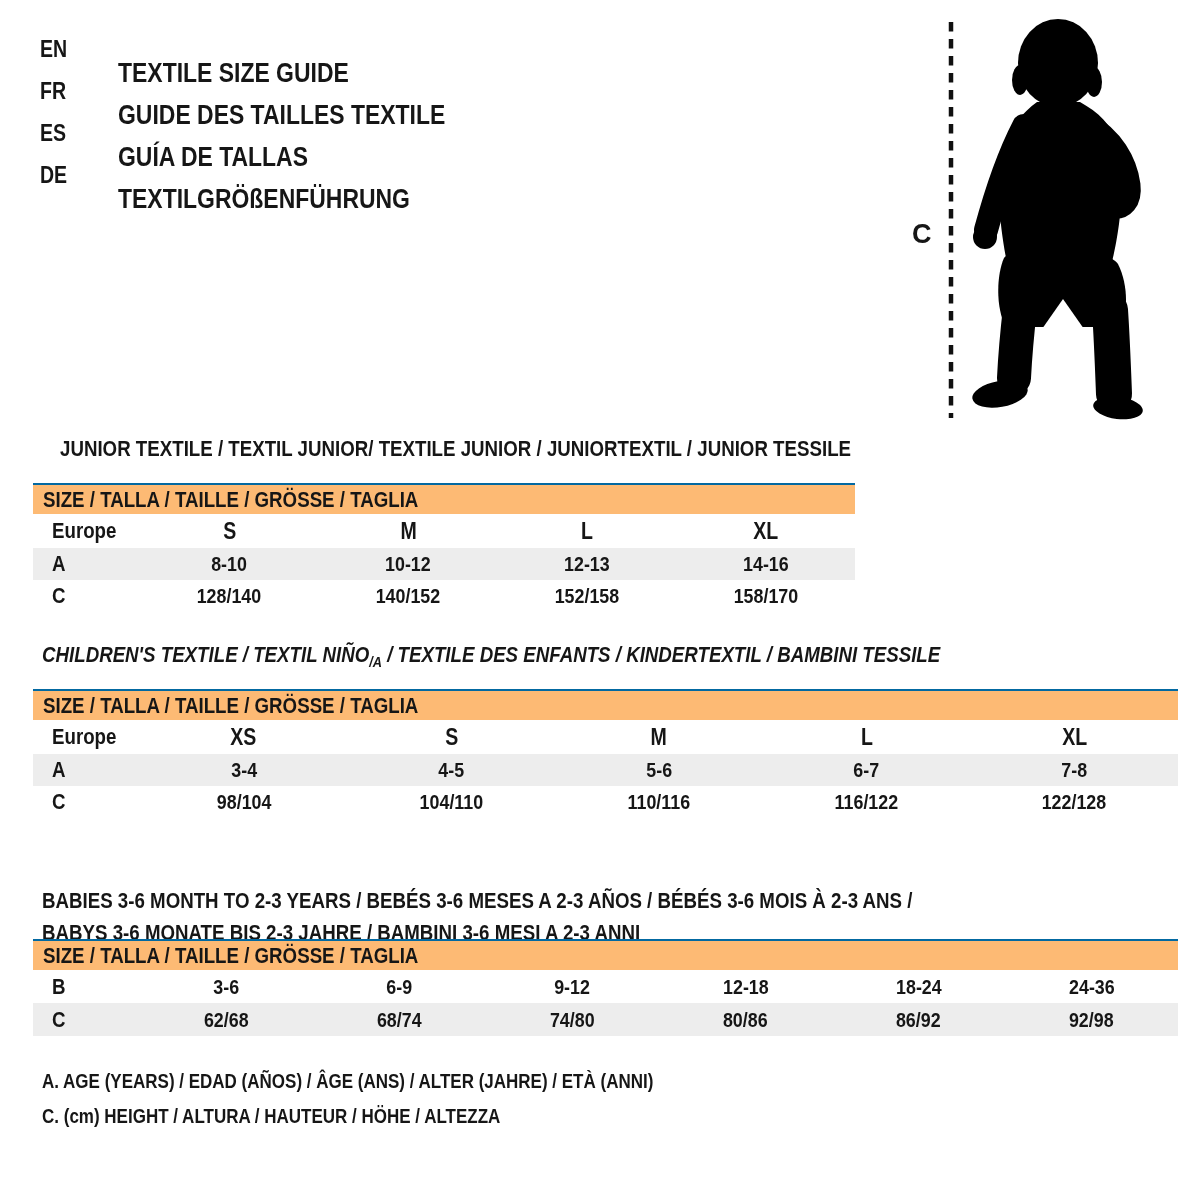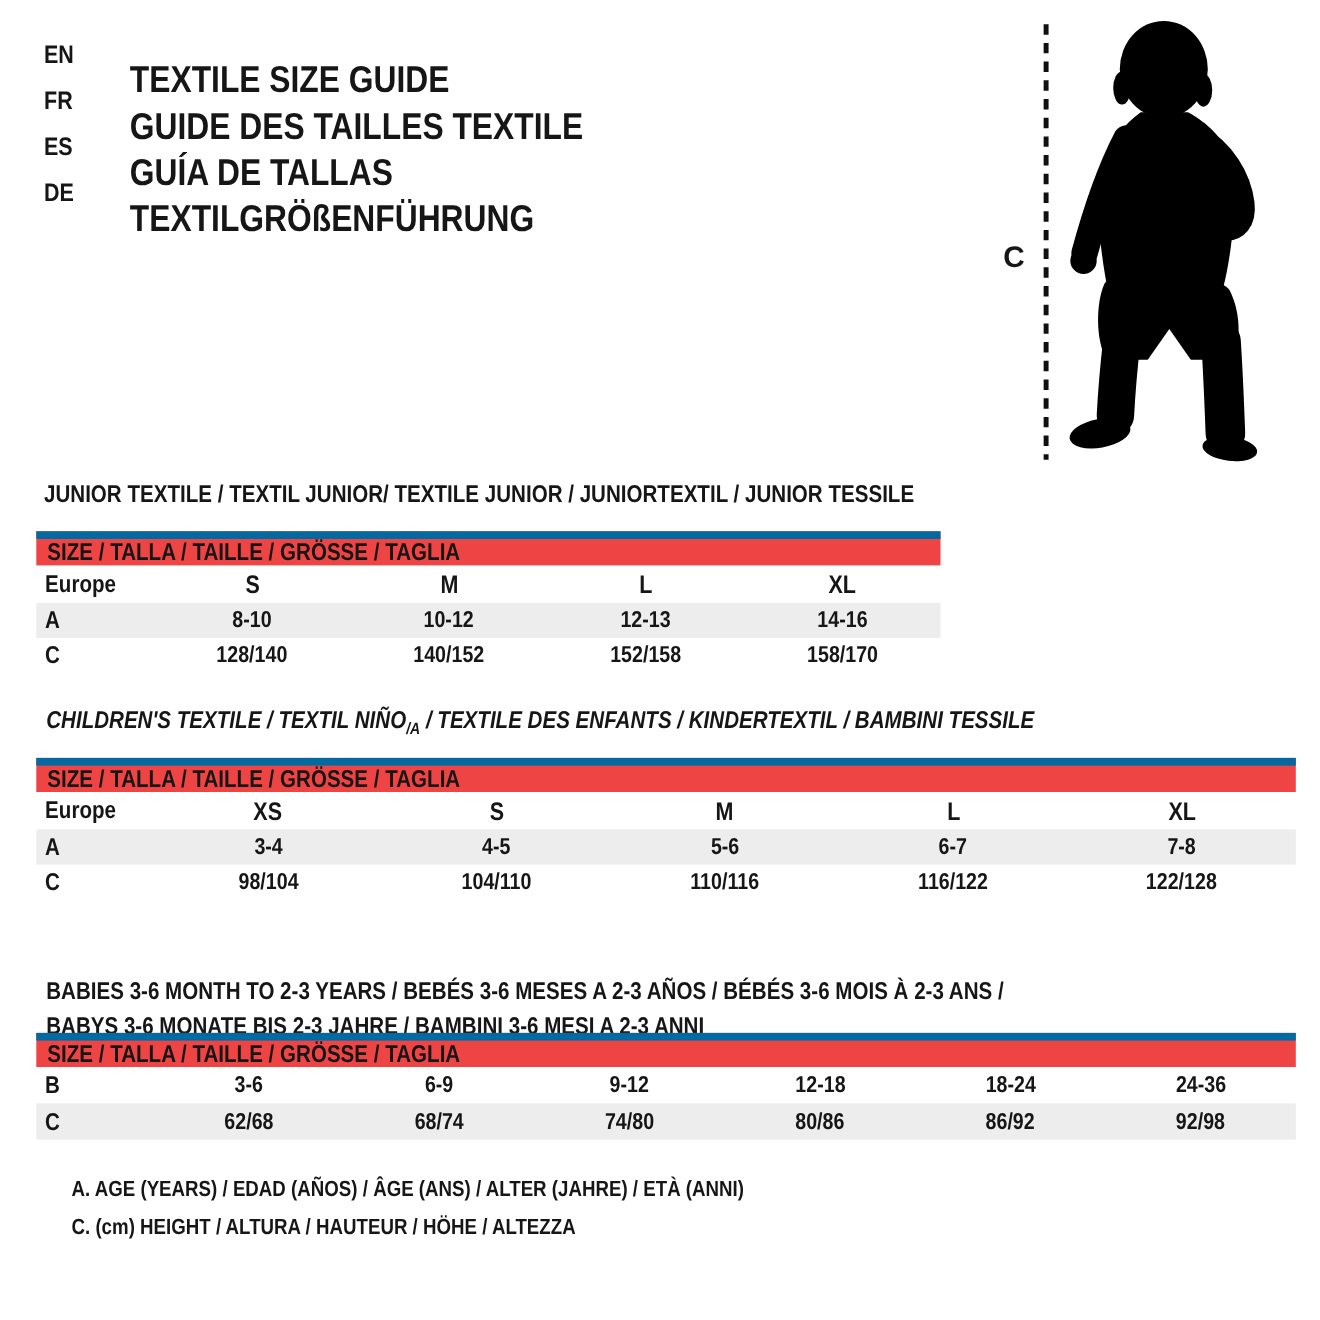--- a/index.html
+++ b/index.html
@@ -11,48 +11,48 @@
   }
   .abs{position:absolute;}
   
   .cond{display:inline-block;transform:scaleX(0.85);transform-origin:0 50%;white-space:nowrap;}
   .condc{display:inline-block;transform:scaleX(0.85);transform-origin:50% 50%;white-space:nowrap;}
 
   
   .langs{left:40px;top:28px;}
   .lang-row{display:flex;height:42px;align-items:center;}
   .lang-code{width:78px;font-size:23px;}
-  .lang-title{font-size:34px;margin-top:48px;}
+  .lang-title{font-size:27px;margin-top:48px;}
 
   
   .section-title{font-size:22px;white-space:nowrap;}
   .title-sub{font-size:15px;vertical-align:-5px;}
 
   
   .size-table{left:33px;}
   .t-header{
-    height:31px;background:#ef4444;border-top:7px solid #0369a1;
+    height:31px;background:#fdba74;border-top:2px solid #0369a1;
     display:flex;align-items:center;padding-left:10px;font-size:22px;box-sizing:border-box;
   }
   .t-row{display:grid;align-items:center;}
   .grid4{grid-template-columns:107px repeat(4,1fr);}
   .grid5{grid-template-columns:107px repeat(5,1fr);}
   .grid6{grid-template-columns:107px repeat(6,1fr);}
   .cols{height:34px;font-size:23px;}
   .vals{height:32px;font-size:21px;}
   .alt{background:#ededed;}
   .cell{display:flex;justify-content:center;align-items:center;}
-  .cell-first{display:flex;justify-content:flex-start;align-items:flex-start;padding-left:8px;font-size:22px;}
+  .cell-first{display:flex;justify-content:flex-start;align-items:flex-start;padding-left:8px;font-size:22px;margin-left:11px;}
 
   
   .babies-titles{line-height:32px;margin-top:33px;}
 
   
   .footnotes{line-height:35px;}
-  .footnote{font-size:20px;display:block;margin-left:23px;}
+  .footnote{font-size:20px;display:block;}
 
   
   .figure-label{font-size:27px;}
 </style>
 </head>
 <body>
 
 <div class="abs langs">
   <div class="lang-row">
     <span class="lang-code"><span class="cond">EN</span></span>
@@ -85,21 +85,21 @@
     <path d="M115,106 C140,120 154,144 157,167 C159,183 151,191 140,189" stroke="#000000" stroke-width="23" stroke-linecap="round" fill="none"></path>
     <path d="M32,240 C40,226 132,226 146,246 C157,268 156,298 147,309 L34,309 C24,292 24,258 32,240 Z"></path>
     <polygon points="70,311 91,281 112,311" fill="#ffffff"></polygon>
     <path d="M48,290 C45,316 43,340 42,360" stroke="#000000" stroke-width="34" stroke-linecap="round" fill="none"></path>
     <path d="M138,292 C140,322 141,350 142,376" stroke="#000000" stroke-width="36" stroke-linecap="round" fill="none"></path>
     <ellipse cx="28" cy="376" rx="28" ry="13" transform="rotate(-10 28 376)"></ellipse>
     <ellipse cx="146" cy="390" rx="25" ry="11" transform="rotate(7 146 390)"></ellipse>
   </g>
 </svg>
 
-<div class="abs section-title" style="left:40px;top:436px;">
+<div class="abs section-title" style="left:60px;top:436px;">
   <span class="cond">JUNIOR TEXTILE / TEXTIL JUNIOR/ TEXTILE JUNIOR / JUNIORTEXTIL / JUNIOR TESSILE</span>
 </div>
 <div class="abs size-table" style="top:483px;width:822px;">
   <div class="t-header">
     <span class="cond">SIZE / TALLA / TAILLE / GRÖSSE / TAGLIA</span>
   </div>
   <div class="t-row grid4 cols">
     <div class="cell-first">
         <span class="cond">Europe</span>
       </div>

